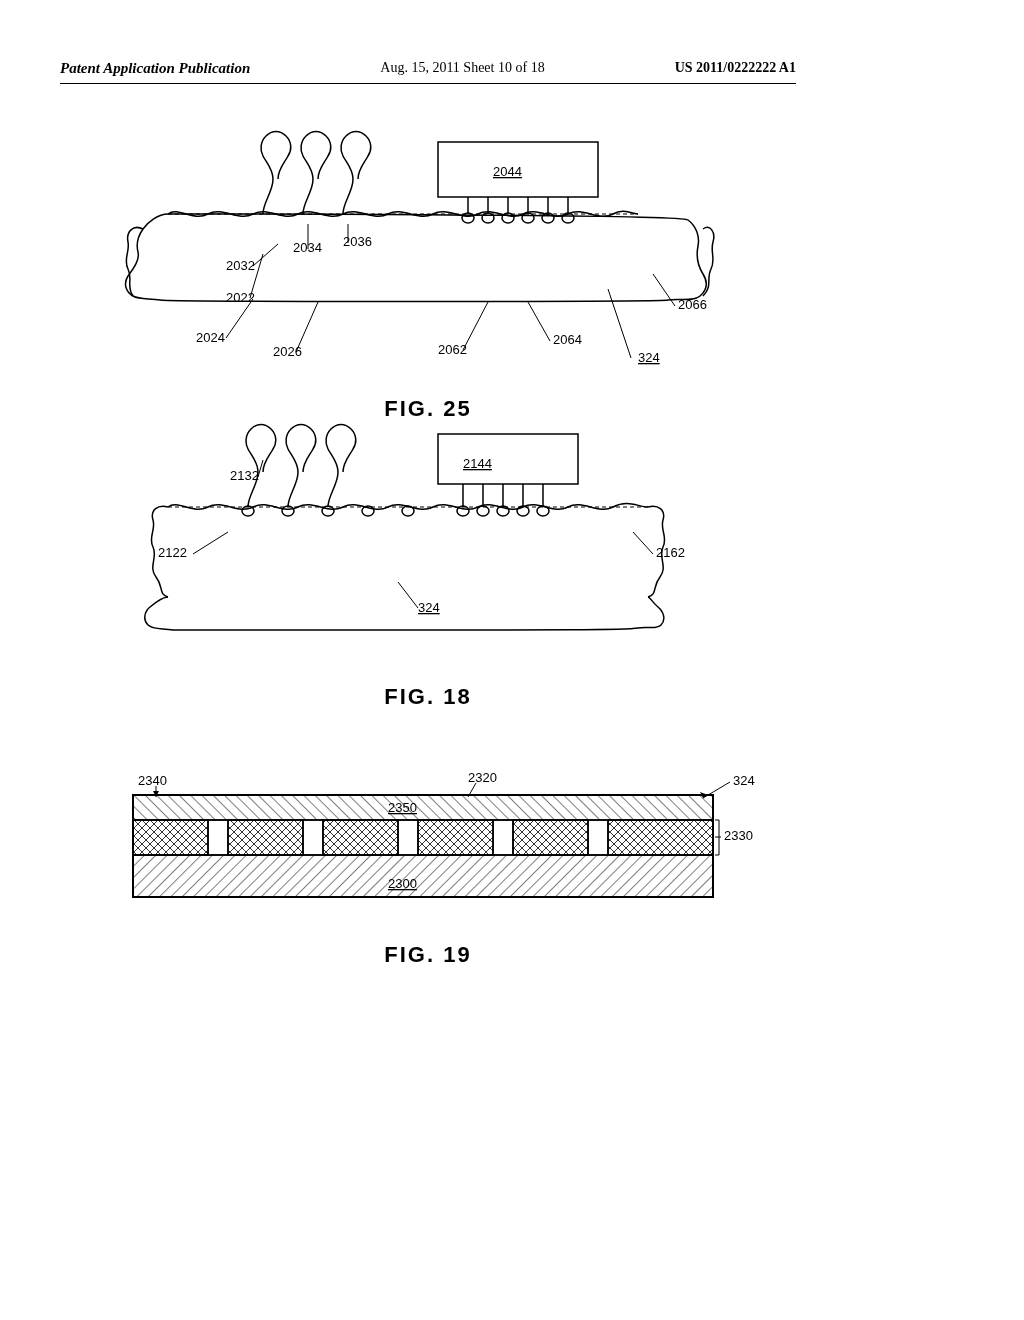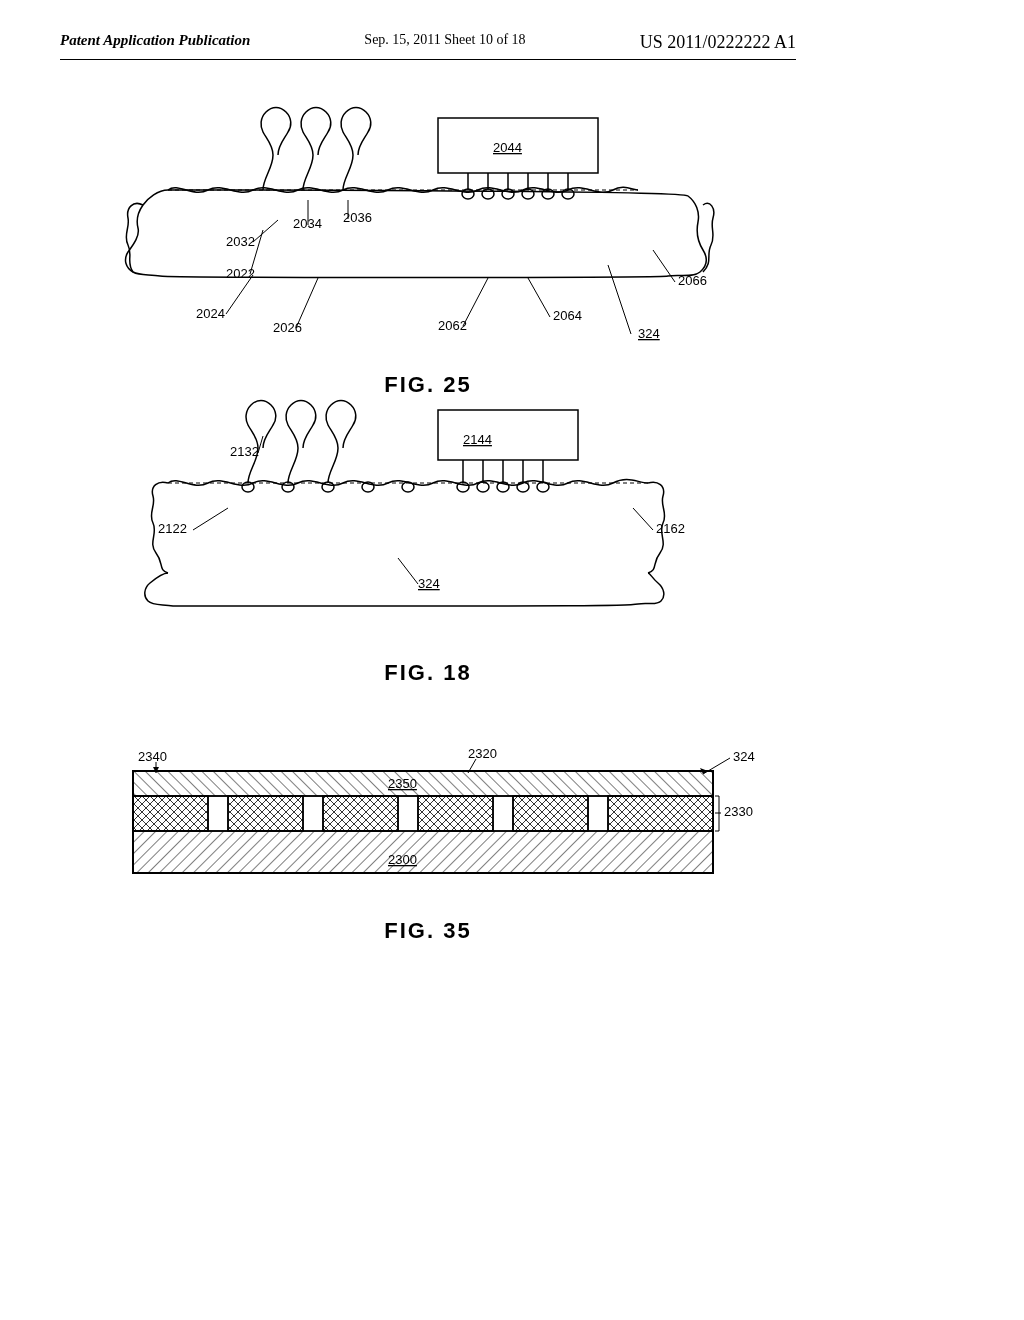--- a/index.html
+++ b/index.html
@@ -9,41 +9,42 @@
       width: 1024px;
       min-height: 1320px;
       position: relative;
       overflow-x: hidden;
     }
     .page {
       width: 856px;
       min-height: 1320px;
       background: #fff;
       position: relative;
-      padding: 32px 60px;
+      padding: 60px 60px;
     }
     .header {
       display: flex;
       justify-content: space-between;
       align-items: flex-start;
       border-bottom: 1px solid #000;
       padding-bottom: 6px;
       margin-bottom: 30px;
     }
     .header-left {
       font-size: 15px;
       font-weight: bold;
       font-style: italic;
     }
     .header-center {
       font-size: 14px;
       text-align: center;
     }
     .header-right {
-      font-size: 18px;
+      font-size: 14px;
+      font-weight: bold;
     }
     .figures-container {
       display: flex;
       flex-direction: column;
       align-items: center;
       gap: 30px;
     }
     .figure-block {
       display: flex;
       flex-direction: column;
@@ -60,21 +61,21 @@
     svg {
       overflow: visible;
     }
   </style>
 </head>
 <body>
 
 <div class="page">
   <div class="header">
     <div class="header-left">Patent Application Publication</div>
-    <div class="header-center">Sep. 15, 2011  Sheet 10 of 18</div>
+    <div class="header-center">Aug. 15, 2011  Sheet 10 of 18</div>
     <div class="header-right">US 2011/0222222 A1</div>
   </div>
 
   <div class="figures-container">
 
     <div class="figure-block">
       <svg width="700" height="260" viewBox="0 0 700 260">
 
         <path d="M90,100 C80,100 70,108 65,115 C60,122 58,130 60,138 C62,146 55,155 50,162 C45,170 48,178 55,182 C62,186 72,184 82,186 C92,188 580,188 590,186 C600,184 615,188 622,182 C629,176 630,168 625,160 C620,152 618,142 620,132 C622,122 618,112 610,106 C602,100 92,100 90,100 Z" fill="none" stroke="#000" stroke-width="1.5"></path>
 
@@ -260,17 +261,17 @@
 
         <text x="310" y="72" font-size="13" font-family="Arial,sans-serif" text-decoration="underline">2350</text>
 
         <text x="646" y="100" font-size="13" font-family="Arial,sans-serif">2330</text>
         <line x1="643" y1="97" x2="637" y2="97" stroke="#000" stroke-width="1"></line>
 
         <path d="M637,80 L641,80 L641,115 L637,115" fill="none" stroke="#000" stroke-width="1"></path>
 
         <text x="310" y="148" font-size="13" font-family="Arial,sans-serif" text-decoration="underline">2300</text>
       </svg>
-      <div class="fig-label">FIG. 35</div>
+      <div class="fig-label">FIG. 19</div>
     </div>
 
   </div>
 </div>
 
 </body></html>

